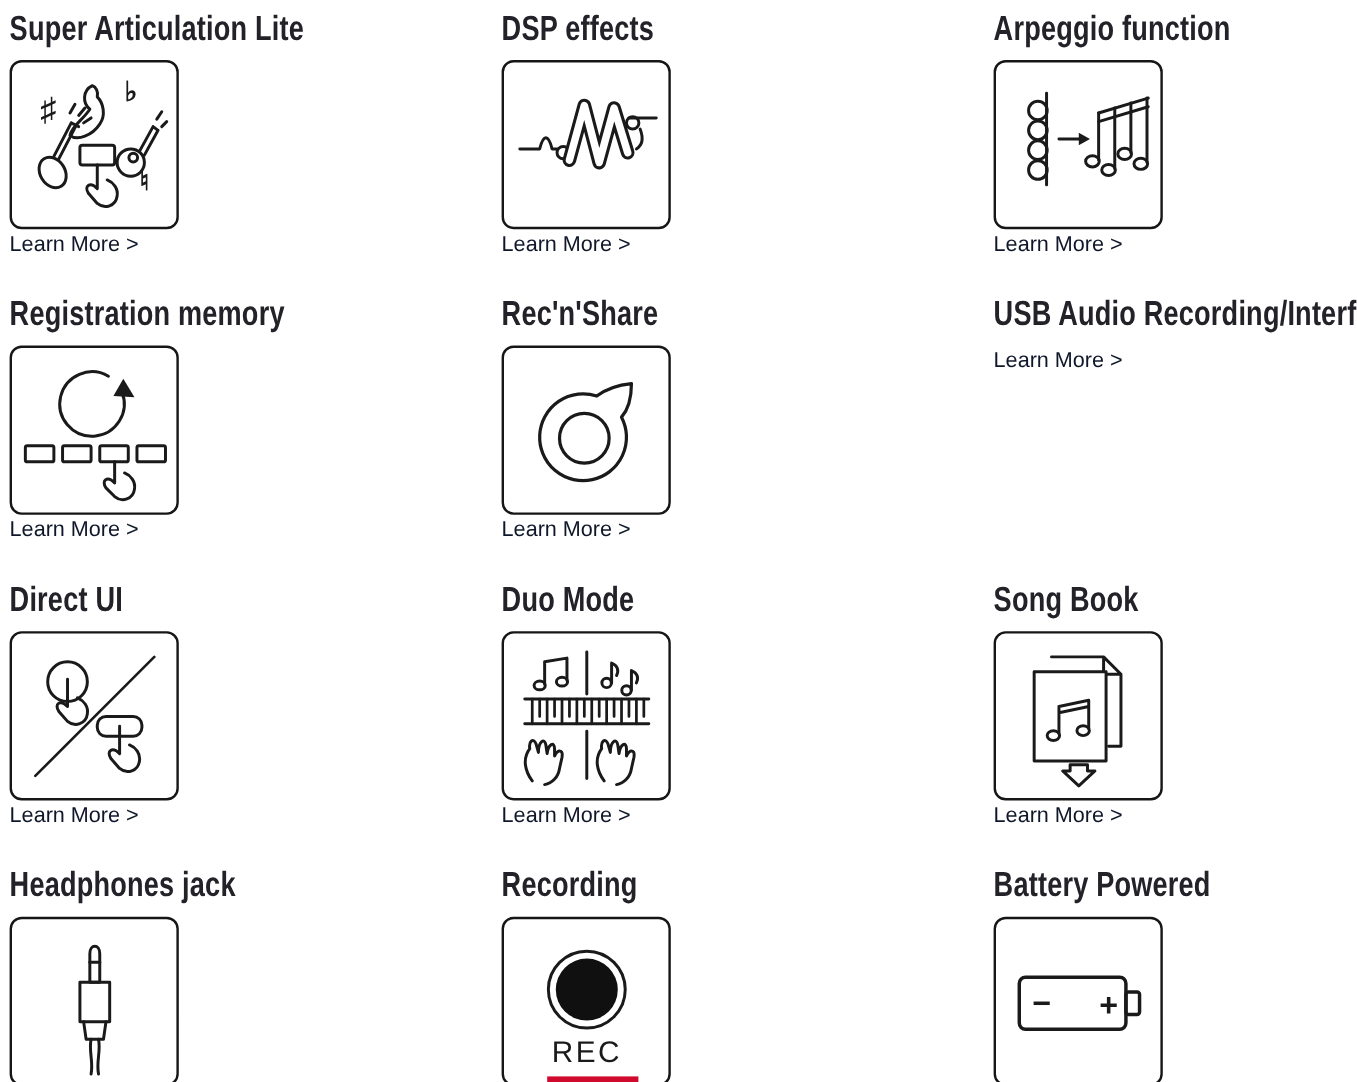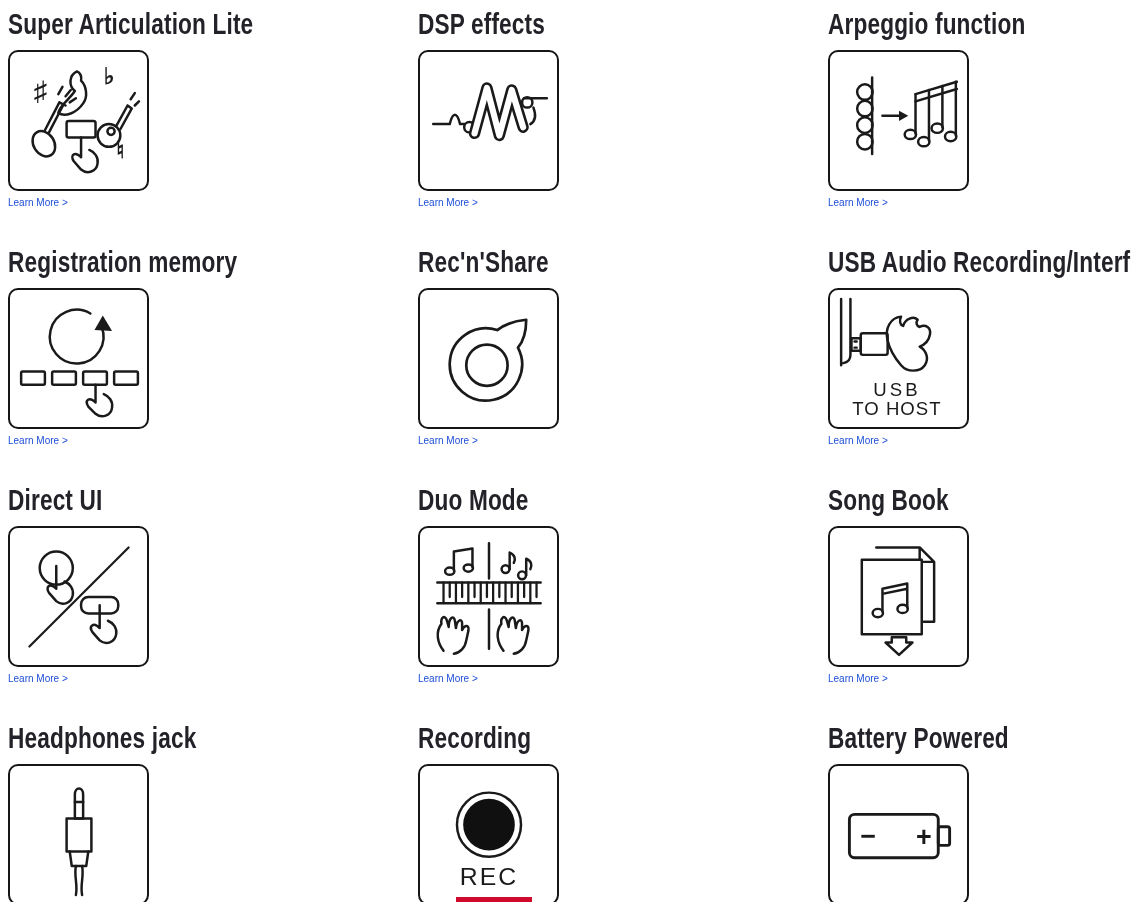--- a/index.html
+++ b/index.html
@@ -31,23 +31,23 @@
     border: 2px solid #161616;
     border-radius: 10px;
     display: flex; align-items: center; justify-content: center;
     background: #ffffff;
     cursor: pointer;
   }
   .icon { display: block; }
   .more {
     display: inline-block;
     margin-top: 3px;
-    font-size: 10px;
+    font-size: 18px;
     line-height: 18px;
-    color: #1d4ed8;
+    color: #0f172a;
     text-decoration: none;
     cursor: pointer;
   }
   .icon text { font-family: "Liberation Sans", sans-serif; fill: #1a1a1a; stroke: none; }
   .red-fragment {
     position: absolute; left: 456px; top: 897px; width: 76px; height: 5px;
     background: #cf0a2c;
   }
 </style>
 </head>
@@ -146,33 +146,20 @@
           <path d="M88,49 A35,35 0 1 1 68,32 C76,26 86,23 96,22 C96,32 94,42 88,49 Z"></path>
           <circle cx="58" cy="66" r="20"></circle>
         </g>
       </svg>
     </div>
     <a class="more">Learn More &gt;</a>
   </article>
 
   <article class="card">
     <h3 class="title">USB Audio Recording/Interface</h3>
-    <div class="tile">
-      <svg class="icon" width="124" height="124" viewBox="0 0 120 120">
-        <g fill="none" stroke="#1a1a1a" stroke-width="2.4" stroke-linecap="round" stroke-linejoin="round">
-          <path d="M4,2 V66 M13,2 V56 Q13,63 6,64"></path>
-          <rect x="14" y="40" width="9" height="12"></rect>
-          <path d="M17,43 H19 M17,49 H19"></path>
-          <rect x="23" y="35" width="26" height="21" rx="2"></rect>
-          <path d="M49,42 C46,30 52,20 62,19 C60,23 61,27 64,28 C66,21 74,18 78,22 C76,25 77,28 80,29 C86,26 91,30 90,36 C89,42 85,46 80,48 C87,52 89,60 85,66 C80,73 68,73 62,66 C56,59 51,51 49,42"></path>
-          <text x="58" y="96" font-size="18" letter-spacing="3" text-anchor="middle">USB</text>
-          <text x="58" y="114" font-size="18" letter-spacing="1" text-anchor="middle">TO HOST</text>
-        </g>
-      </svg>
-    </div>
     <a class="more">Learn More &gt;</a>
   </article>
 
   <article class="card">
     <h3 class="title">Direct UI</h3>
     <div class="tile">
       <svg class="icon" width="124" height="124" viewBox="0 0 120 120">
         <g fill="none" stroke="#1a1a1a" stroke-width="2.4" stroke-linecap="round" stroke-linejoin="round">
           <path d="M12,108 L108,12" stroke-width="2.1"></path>
           <circle cx="38" cy="32" r="16"></circle>

